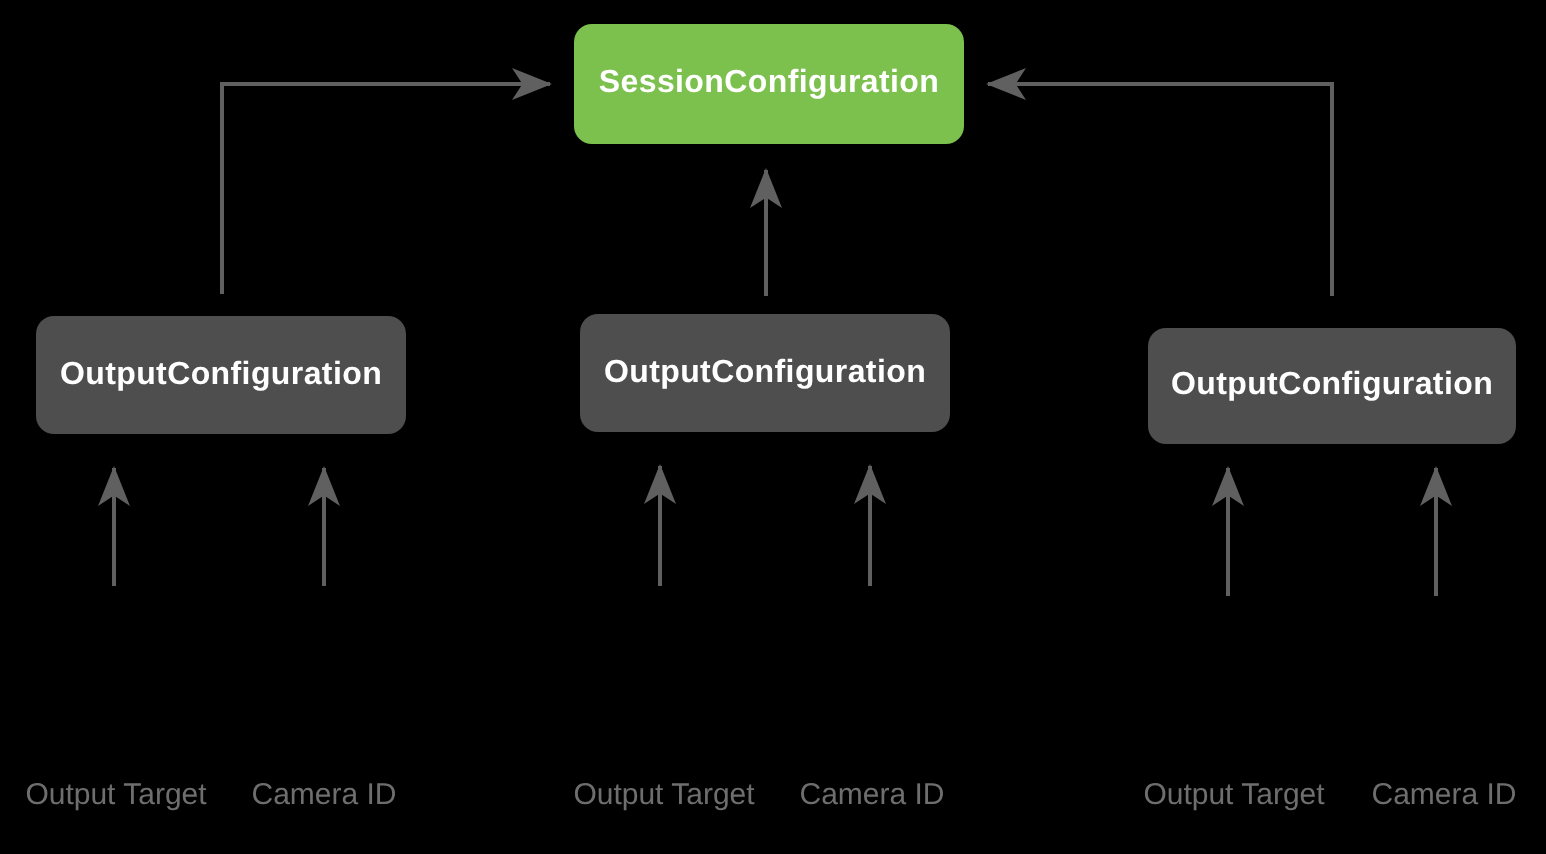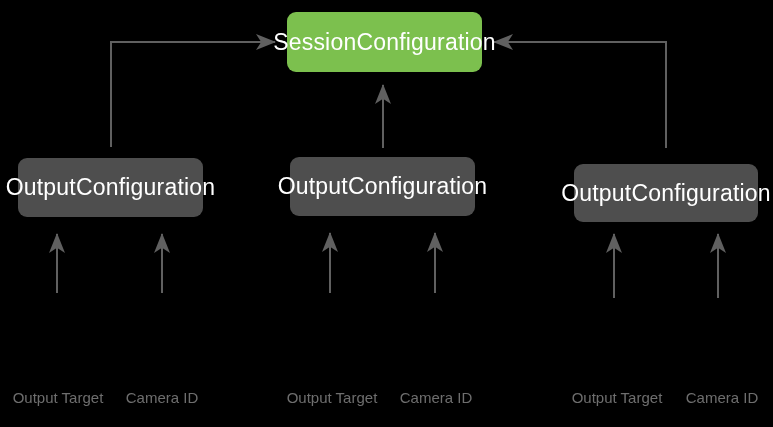--- a/index.html
+++ b/index.html
@@ -22,24 +22,25 @@
     width: 773px;
     height: 427px;
   }
   .node {
     position: absolute;
     display: flex;
     align-items: center;
     justify-content: center;
     border-radius: 9px;
     color: var(--box-text, #ffffff);
-    font-size: 23px;
+    font-size: 16px;
     letter-spacing: 0.2px;
     white-space: nowrap;
     box-sizing: border-box;
+    font-weight: bold;
   }
   .node.session {
     left: 287px;
     top: 12px;
     width: 195px;
     height: 60px;
     background: var(--session-fill, #7cc04e);
   }
   .node.output {
     width: 185px;

